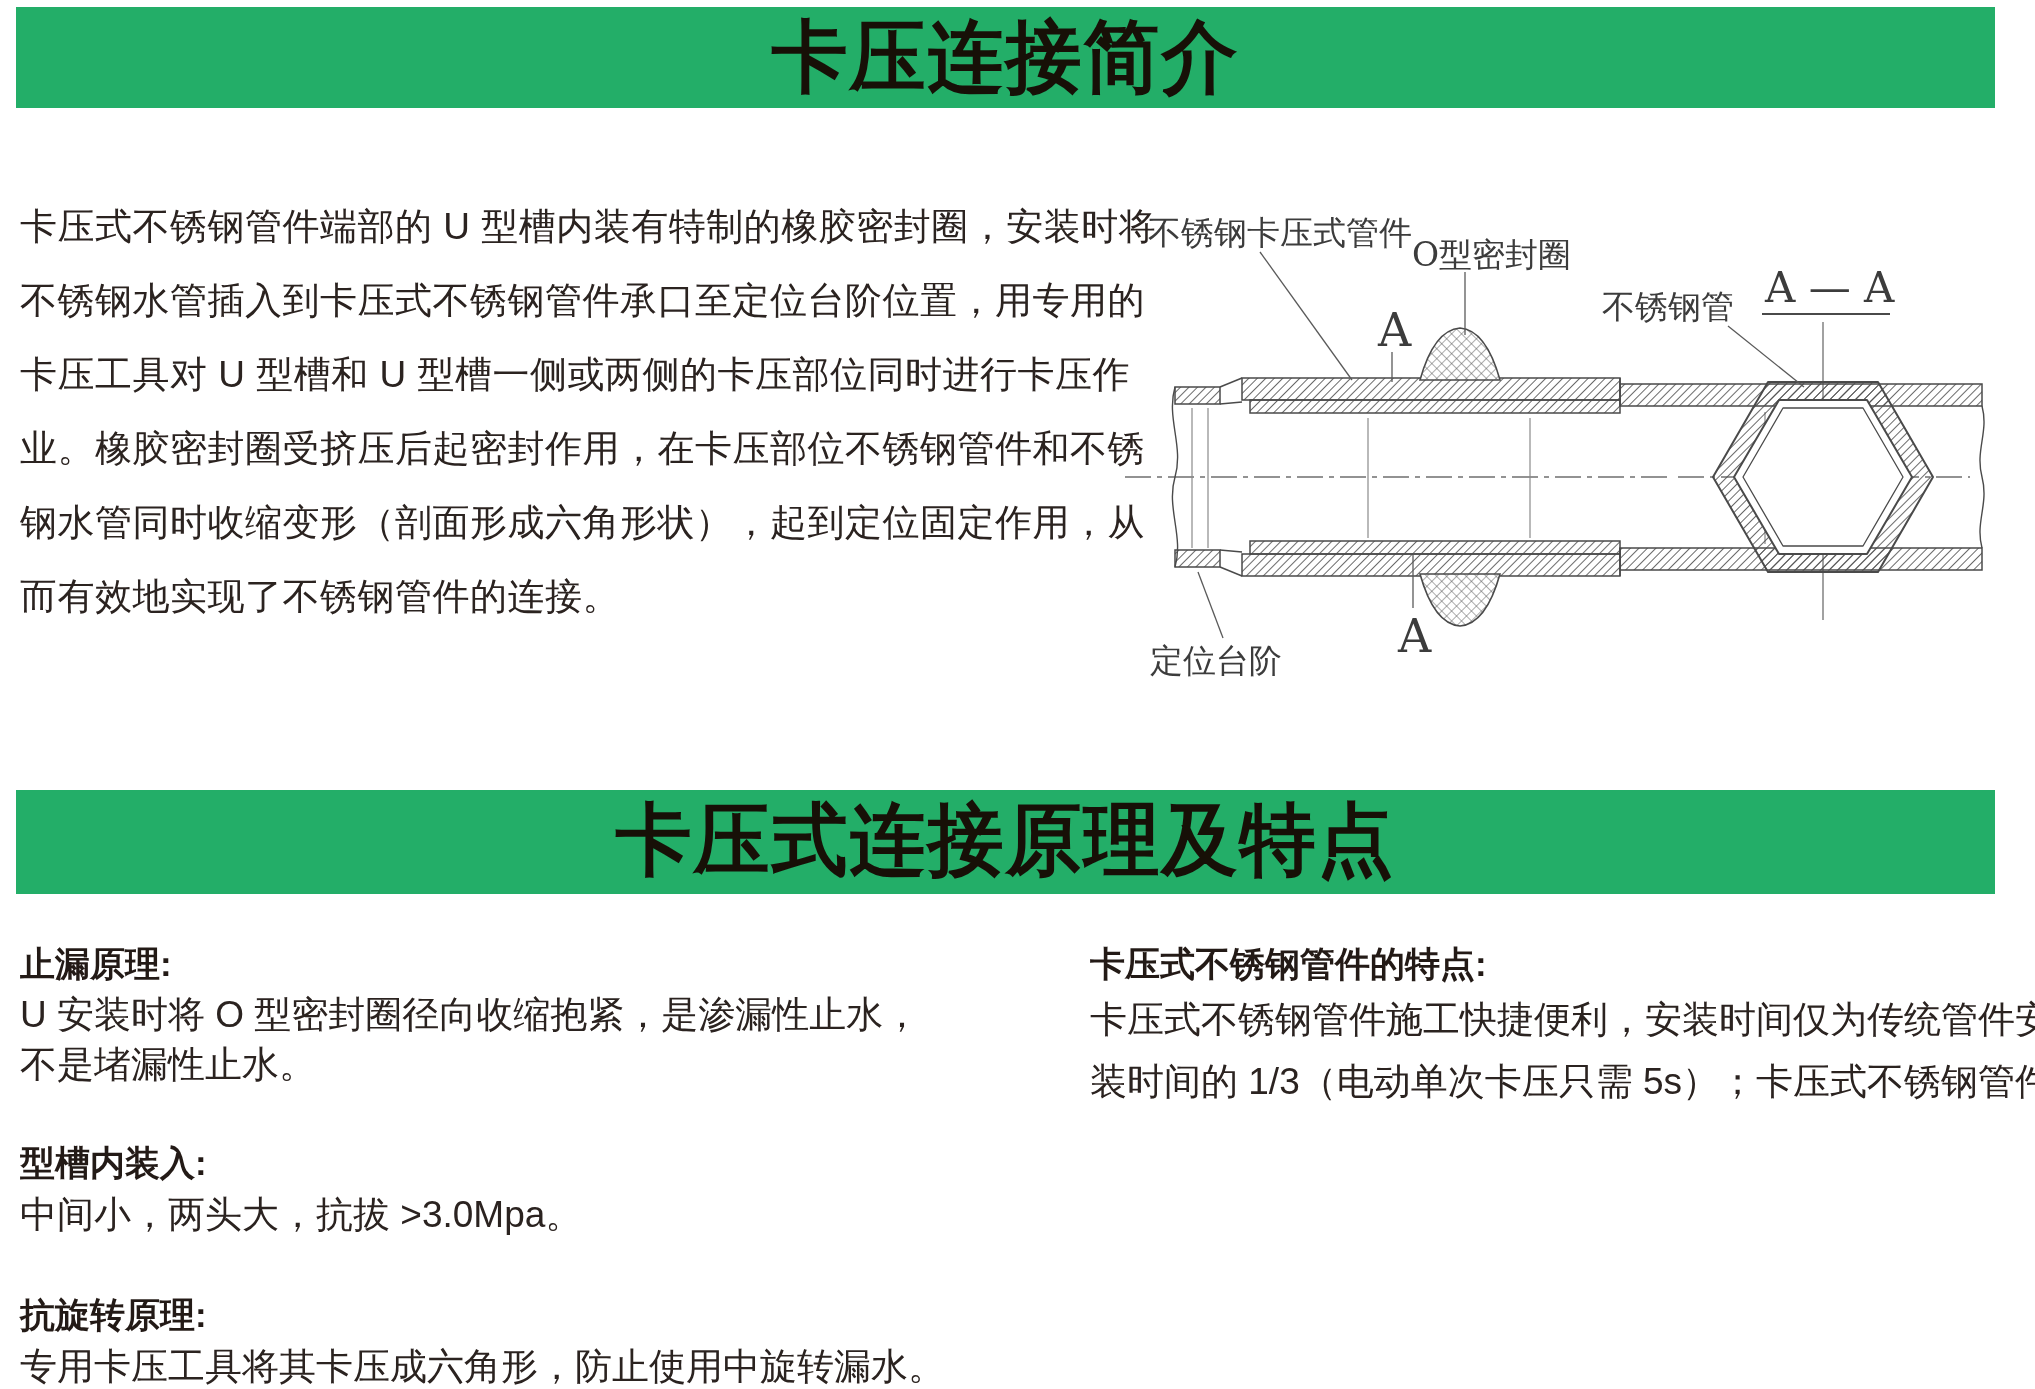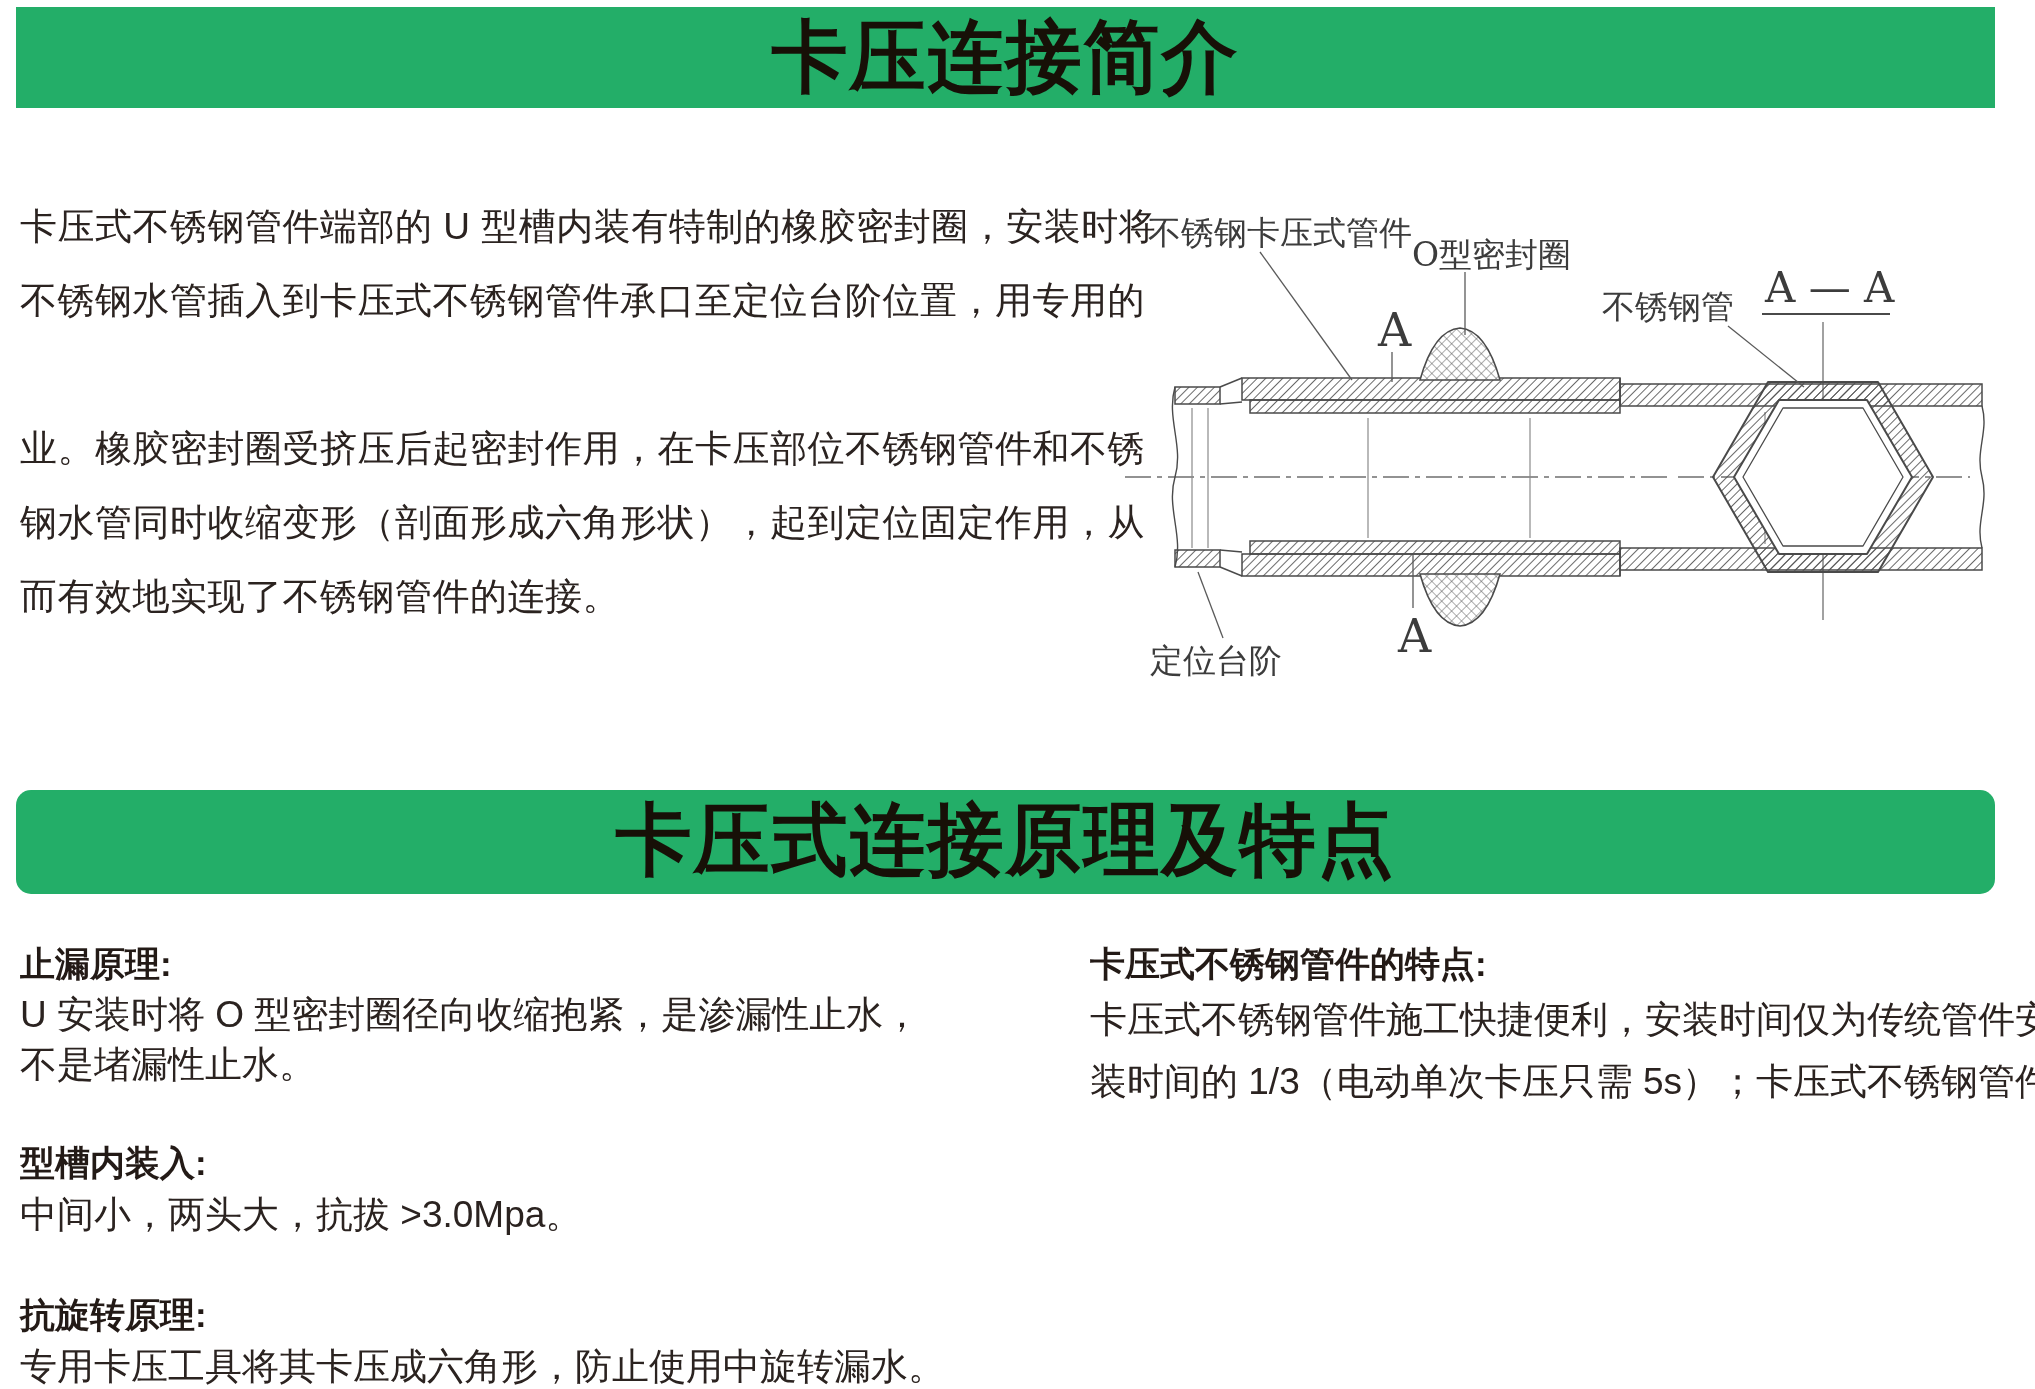--- a/index.html
+++ b/index.html
@@ -3,21 +3,21 @@
 <meta charset="utf-8">
 <style>
   html,body{margin:0;padding:0;background:#ffffff;}
   .page{position:relative;width:2035px;height:1389px;background:#ffffff;overflow:hidden;
         font-family:"Liberation Sans","DejaVu Sans",sans-serif;color:#2b2320;}
   .banner{position:absolute;left:16px;width:1979px;height:101px;background:#23ae68;
           display:flex;align-items:flex-start;justify-content:center;}
   .banner .title{font-size:76px;font-weight:900;color:#171007;letter-spacing:2px;
                  transform:scaleY(1.04);white-space:nowrap;}
   #banner1{top:7px;}
-  #banner2{top:790px;height:104px;border-radius:15px;}
+  #banner2{top:790px;height:104px;}
   .line{position:absolute;white-space:nowrap;font-size:37px;color:#2b2320;}
   .intro-line{left:20px;width:1045px;letter-spacing:0.5px;}
   .sec-head{position:absolute;white-space:nowrap;font-size:35px;font-weight:bold;color:#231a16;}
   .leftcol{left:20px;}
   .rightcol{left:1090px;}
   .diagram{position:absolute;left:1120px;top:150px;width:915px;height:570px;text-decoration:underline;}
   svg text.dlabel{font-family:"DejaVu Serif","Liberation Serif",serif;font-size:33px;fill:#3c3c3c;}
   svg text.dmark{font-family:"DejaVu Serif","Liberation Serif",serif;font-size:46px;fill:#3c3c3c;}
   svg text.dsec{font-family:"DejaVu Serif","Liberation Serif",serif;font-size:42px;fill:#3c3c3c;}
 </style>
@@ -25,20 +25,21 @@
 <body>
 
 <div class="page">
 
   <div class="banner" id="banner1">
     <div class="title">卡压连接简介</div>
   </div>
 
   <div class="line intro-line" style="top:202px">卡压式不锈钢管件端部的 U 型槽内装有特制的橡胶密封圈，安装时将</div>
   <div class="line intro-line" style="top:276px">不锈钢水管插入到卡压式不锈钢管件承口至定位台阶位置，用专用的</div>
+  <div class="line intro-line" style="top:350px">卡压工具对 U 型槽和 U 型槽一侧或两侧的卡压部位同时进行卡压作</div>
   <div class="line intro-line" style="top:424px">业。橡胶密封圈受挤压后起密封作用，在卡压部位不锈钢管件和不锈</div>
   <div class="line intro-line" style="top:498px">钢水管同时收缩变形（剖面形成六角形状），起到定位固定作用，从</div>
   <div class="line intro-line" style="top:572px">而有效地实现了不锈钢管件的连接。</div>
 
   <div class="diagram">
     <svg width="915" height="570" viewBox="0 0 915 570">
       <defs>
         <pattern id="hatch" patternUnits="userSpaceOnUse" width="6" height="6" patternTransform="rotate(45)">
           <line x1="0" y1="0" x2="0" y2="6" stroke="#4f4f4f" stroke-width="1.7"></line>
         </pattern>

